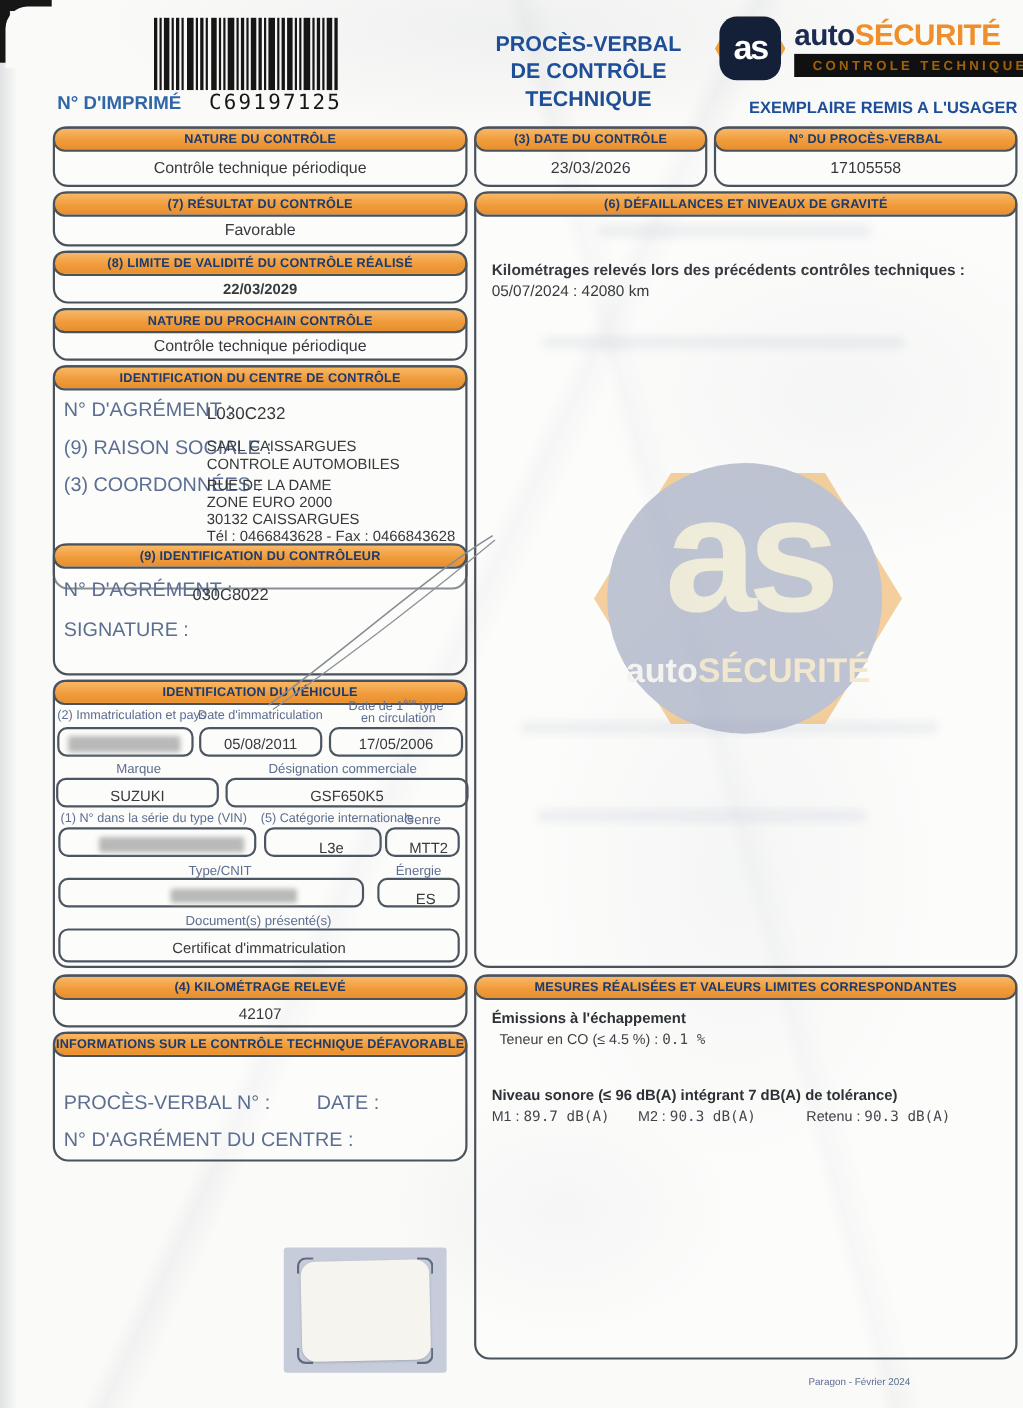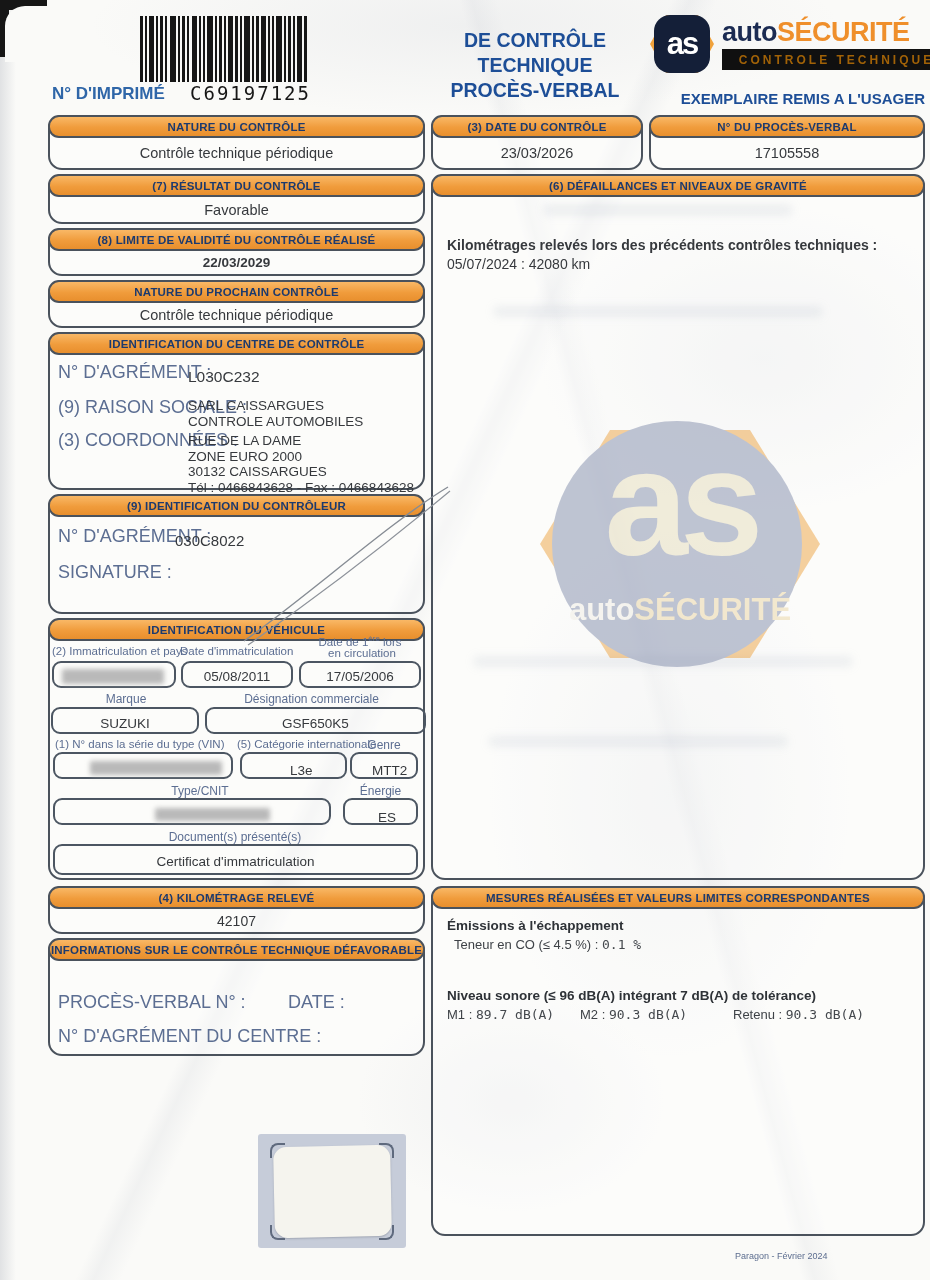--- a/index.html
+++ b/index.html
@@ -121,22 +121,22 @@
         <rect x="148" y="0" width="3" height="66"></rect>
         <rect x="153" y="0" width="2" height="66"></rect>
       <rect x="157" y="0" width="5" height="66"></rect>
         <rect x="164" y="0" width="3" height="66"></rect>
     </g>
   </svg>
   <div class="imprint-lbl">N° D'IMPRIMÉ</div>
   <div class="imprint-num">C69197125</div>
 
   <div class="title">
+    <div>PROCÈS-VERBAL</div>
     <div>DE CONTRÔLE TECHNIQUE</div>
-    <div>PROCÈS-VERBAL</div>
   </div>
 
   <div class="logo-mono">
     <div class="logo-hex"></div>
     <div class="logo-sq">
       <span class="logo-as">as</span>
     </div>
   </div>
   <div class="logo-text">
     <span class="logo-auto">auto</span><span class="logo-sec">SÉCURITÉ</span>
@@ -199,21 +199,21 @@
       </div>
   </div>
 
   <div class="box" style="left:48px;top:280px;width:377px;height:48px;">
     <div class="bar">NATURE DU PROCHAIN CONTRÔLE</div>
     <div class="cv">
         <span class="val">Contrôle technique périodique</span>
       </div>
   </div>
 
-  <div class="box" style="left:48px;top:332px;width:377px;height:158px;">
+  <div class="box" style="left:48px;top:332px;width:377px;height:204px;">
     <div class="bar">IDENTIFICATION DU CENTRE DE CONTRÔLE</div>
     <div class="flbl" style="left:8px;top:28px;">N° D'AGRÉMENT :</div>
     <div class="mval" style="left:138px;top:34px;font-size:15.5px;">L030C232</div>
     <div class="flbl" style="left:8px;top:63px;">(9) RAISON SOCIALE :</div>
     <div class="mval" style="left:138px;top:64px;width:205px;white-space:normal;line-height:16px;font-size:13.5px;">SARL CAISSARGUES CONTROLE AUTOMOBILES</div>
     <div class="flbl" style="left:8px;top:96px;">(3) COORDONNÉES :</div>
     <div class="abs" style="left:138px;top:99px;font-size:13.5px;line-height:15.5px;color:#36393d;">
       <div>RUE DE LA DAME</div>
       <div>ZONE EURO 2000</div>
       <div>30132 CAISSARGUES</div>
@@ -233,21 +233,21 @@
     <path d="M10,167 C85,115 165,52 212,13" stroke="#8d929a" stroke-width="1.2" fill="none"></path>
   </svg>
 
   <div class="box" style="left:48px;top:618px;width:377px;height:262px;">
     <div class="bar">IDENTIFICATION DU VÉHICULE</div>
   </div>
 
   <div class="slbl" style="left:52px;top:645px;width:128px;font-size:11.5px;">(2) Immatriculation et pays</div>
   <div class="slbl" style="left:180px;top:645px;width:113px;font-size:11.5px;">Date d'immatriculation</div>
   <div class="slbl" style="left:300px;top:634px;width:120px;font-size:11.5px;">
-    <span>Date de 1</span><sup>ère</sup><span> lors</span>
+    <span>Date de 1</span><sup>ère</sup><span> type</span>
   </div>
   <div class="slbl" style="left:302px;top:647px;width:120px;font-size:11.5px;">en circulation</div>
   <div class="field" style="left:52px;top:661px;width:124px;height:27px;">
     <div class="redact" style="left:8px;top:6px;width:102px;height:15px;"></div>
   </div>
   <div class="field" style="left:181px;top:661px;width:112px;height:27px;">
     <div class="fieldval" style="top:6px;">05/08/2011</div>
   </div>
   <div class="field" style="left:299px;top:661px;width:122px;height:27px;">
     <div class="fieldval" style="top:6px;">17/05/2006</div>

